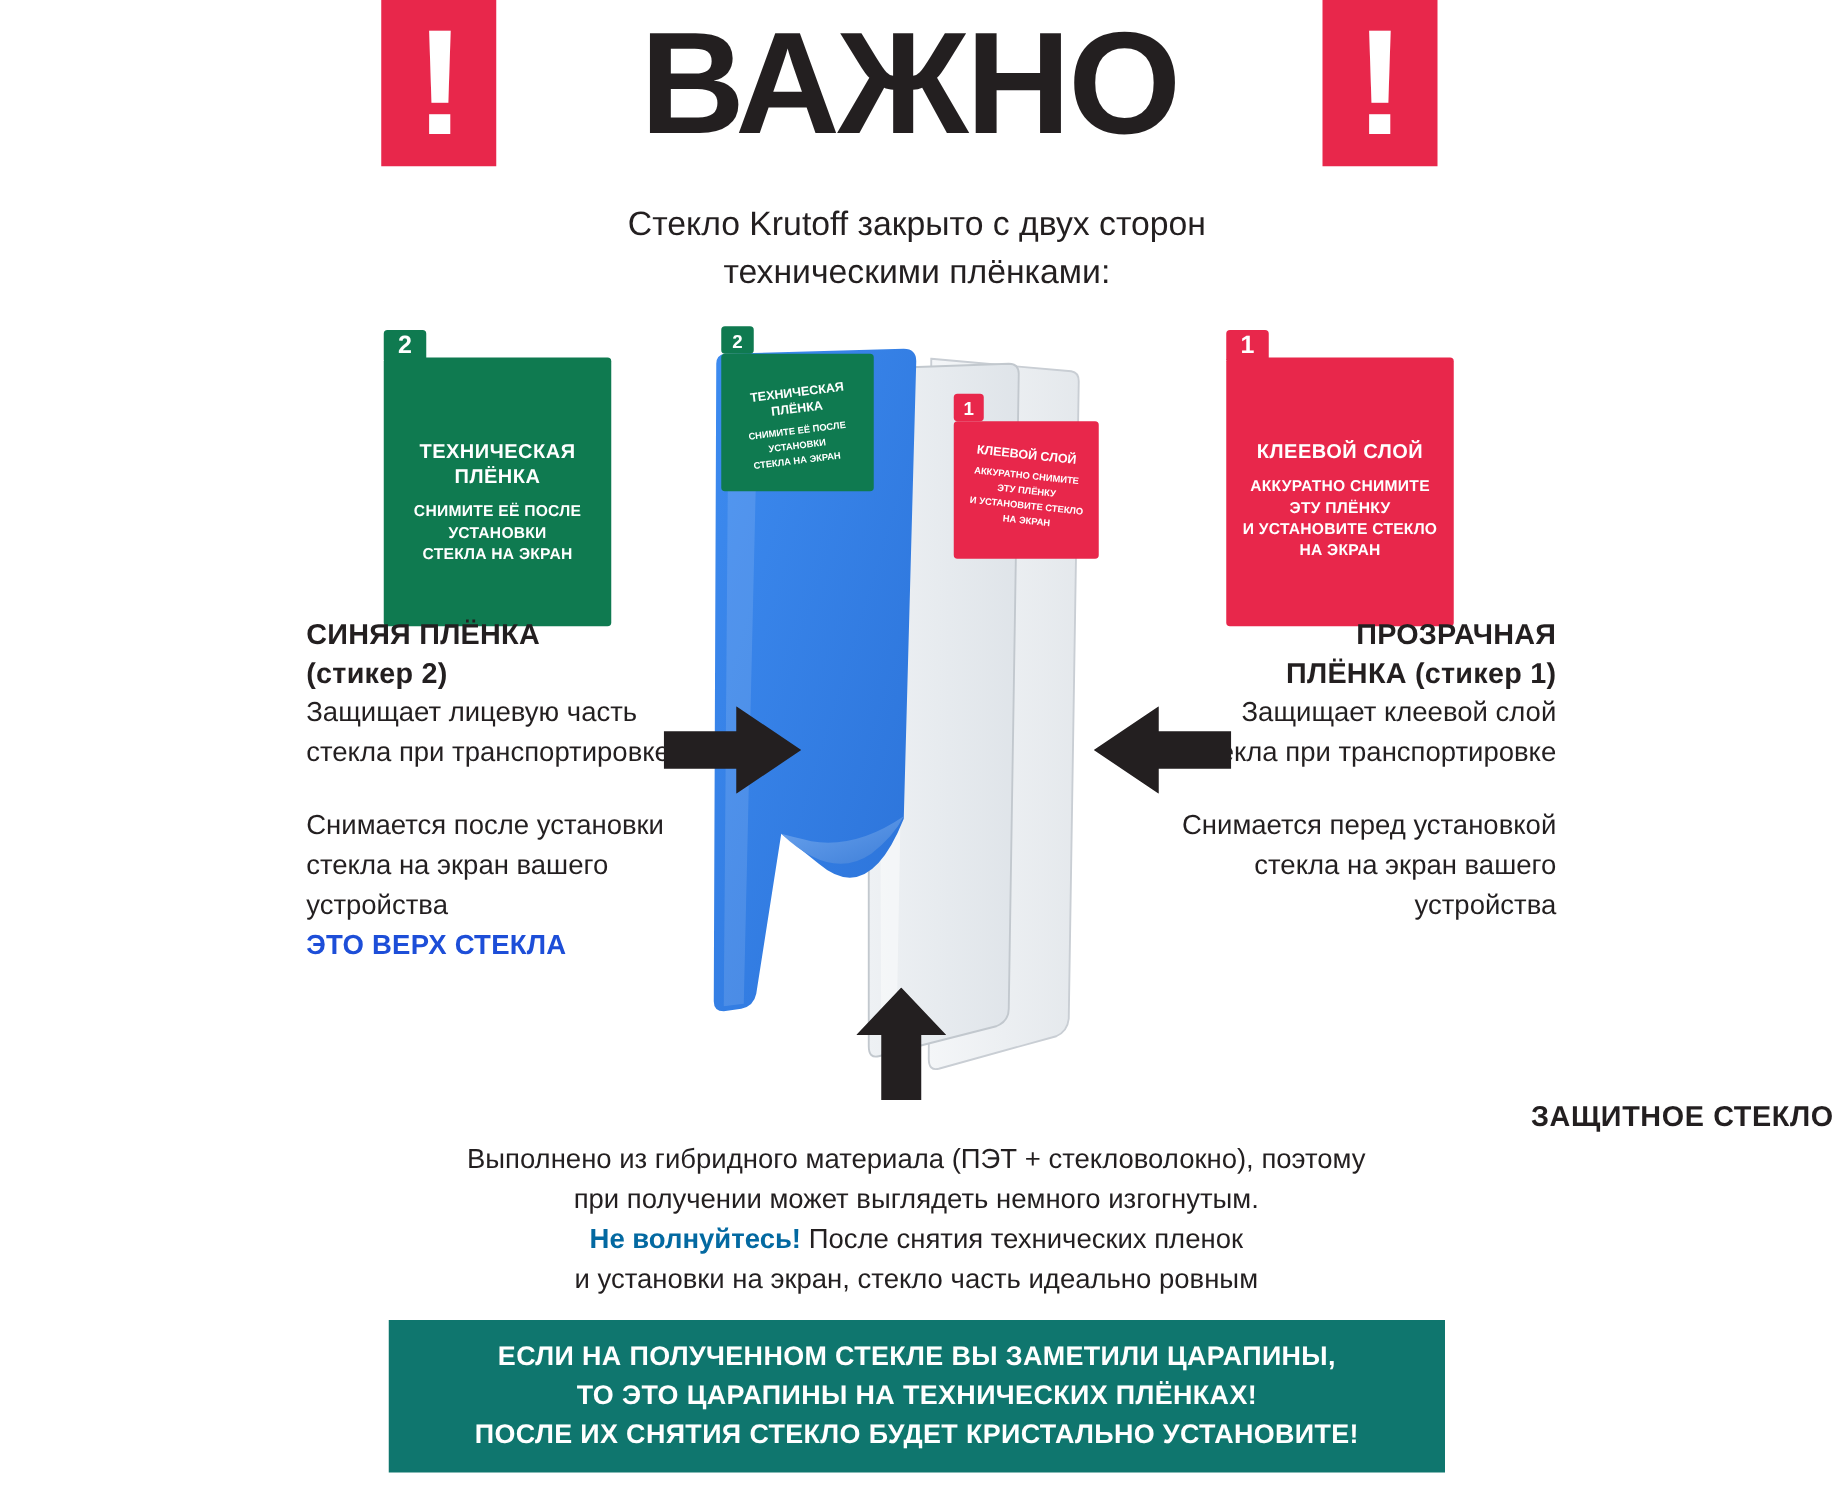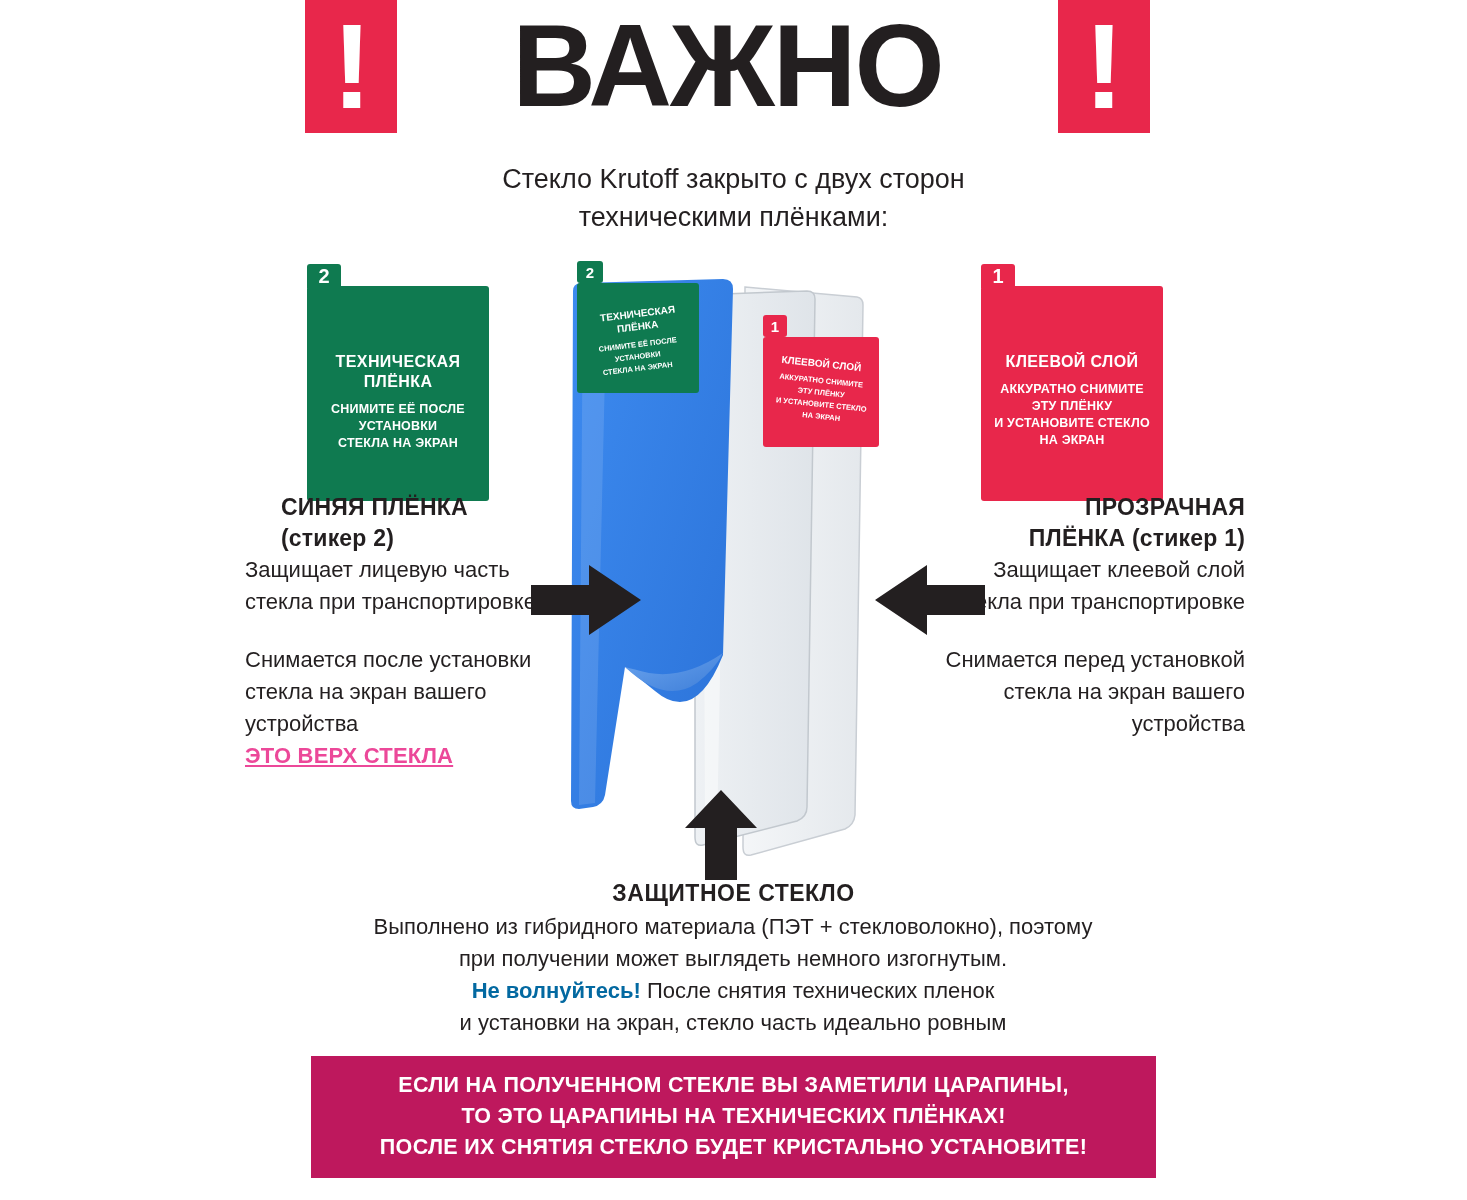--- a/index.html
+++ b/index.html
@@ -116,21 +116,20 @@
     width: 300px;
     font-size: 22px;
     line-height: 32px;
     color: #231f20;
   }
   .side-col .head {
     font-weight: bold;
     font-size: 23px;
     line-height: 31px;
     letter-spacing: 0.2px;
-    margin-left: 36px;
   }
   .side-col .accent {
     font-weight: bold;
     font-size: 22px;
     letter-spacing: 0.2px;
   }
   #left-col  { left: 245px; top: 492px; text-align: left; }
   #right-col { left: 945px; top: 492px; text-align: right; }
   .gap { height: 26px; }
 
@@ -147,21 +146,21 @@
   .arrow {
     position: absolute;
   }
 
   
   .bottom-title {
     position: absolute;
     left: 0;
     top: 880px;
     width: 1467px;
-    text-align: center;
+    text-align: right;
     font-size: 23px;
     font-weight: bold;
     letter-spacing: 0.5px;
     color: #231f20;
   }
   .bottom-text {
     position: absolute;
     left: 283px;
     top: 911px;
     width: 900px;
@@ -175,21 +174,21 @@
     font-weight: bold;
   }
 
   
   .banner {
     position: absolute;
     left: 311px;
     top: 1056px;
     width: 845px;
     height: 122px;
-    background: #be185d;
+    background: #0f766e;
     color: #ffffff;
     text-align: center;
     font-size: 21.5px;
     font-weight: bold;
     line-height: 31px;
     letter-spacing: 0.3px;
     padding-top: 14px;
     box-sizing: border-box;
   }
 </style>
@@ -232,21 +231,21 @@
     <div>НА ЭКРАН</div>
   </div>
 </div>
 
 <div class="side-col" id="left-col">
   <div class="head">СИНЯЯ ПЛЁНКА</div>
   <div class="head">(стикер 2)</div>
   <div>Защищает лицевую часть стекла при транспортировке</div>
   <div class="gap"></div>
   <div>Снимается после установки стекла на экран вашего устройства</div>
-  <div class="accent" id="left-accent" style="color: #ec4899; text-decoration: underline;">ЭТО ВЕРХ СТЕКЛА</div>
+  <div class="accent" id="left-accent" style="color: #1d4ed8;">ЭТО ВЕРХ СТЕКЛА</div>
 </div>
 
 <div class="side-col" id="right-col">
   <div class="head">ПРОЗРАЧНАЯ</div>
   <div class="head">ПЛЁНКА (стикер 1)</div>
   <div>Защищает клеевой слой стекла при транспортировке</div>
   <div class="gap"></div>
   <div>Снимается перед установкой стекла на экран вашего устройства</div>
 </div>
 

